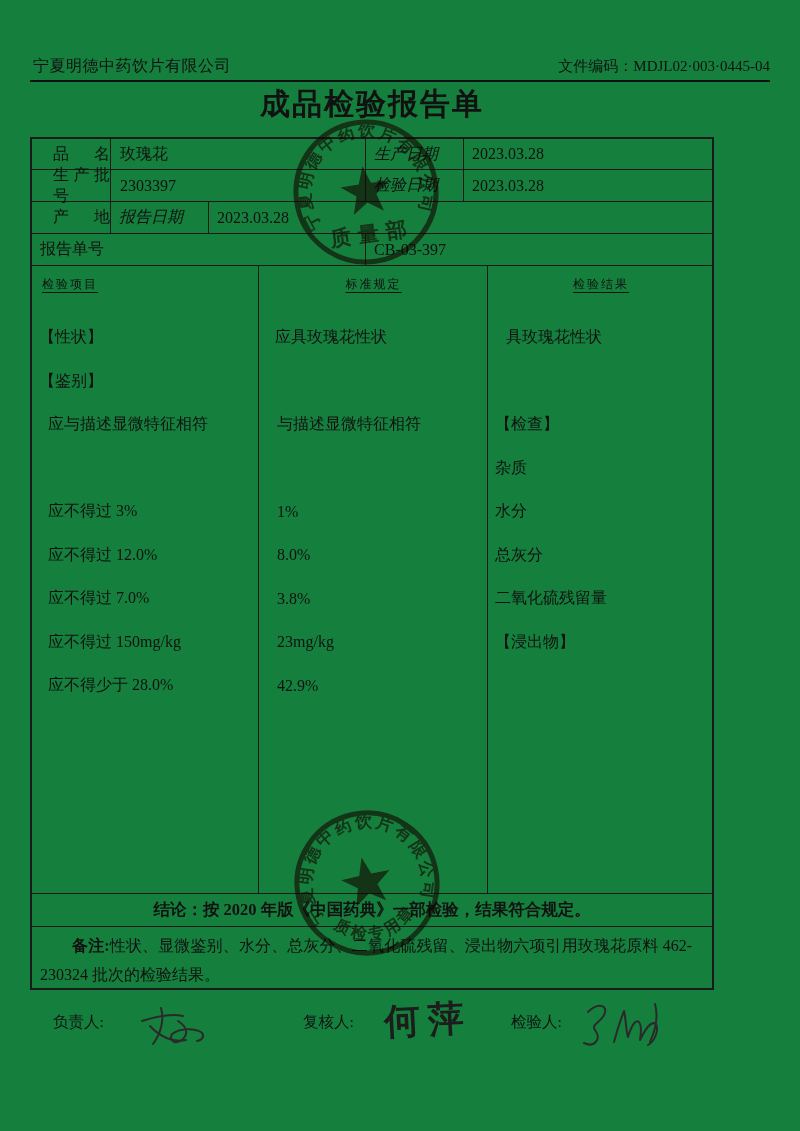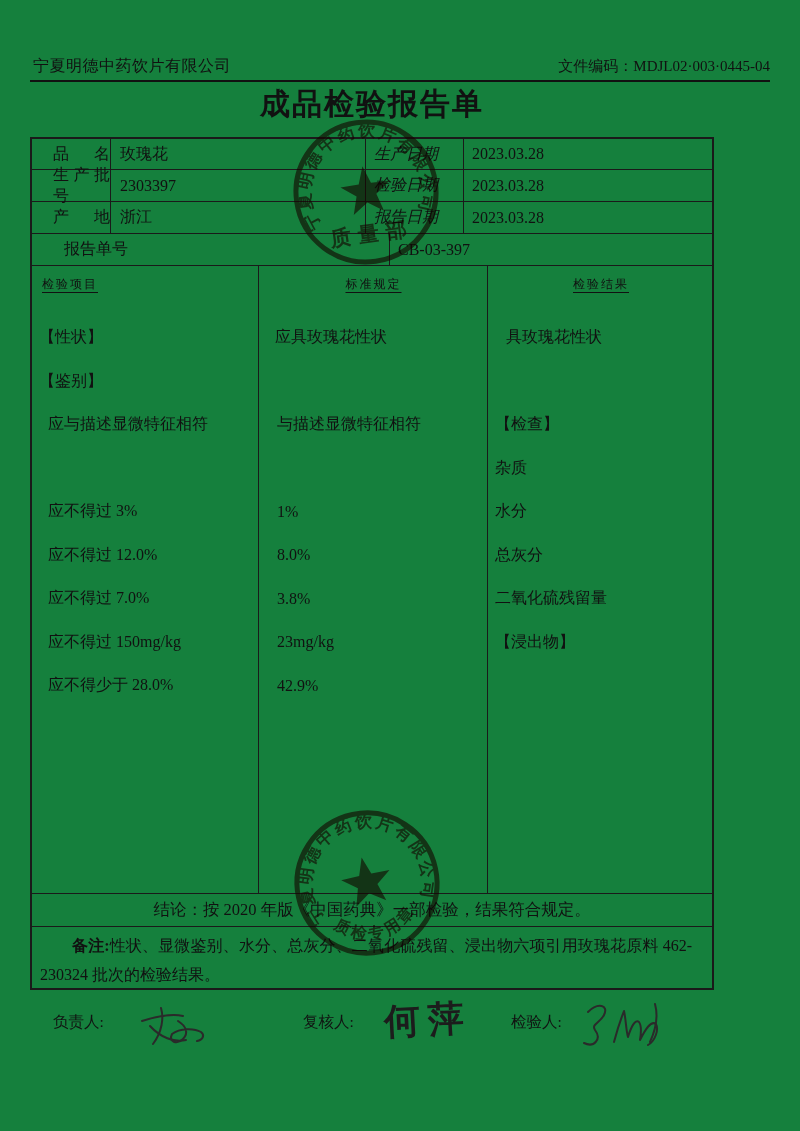--- a/index.html
+++ b/index.html
@@ -23,21 +23,21 @@
   }
   .info-row{display:flex;height:32px;border-bottom:1.5px solid #1a1a1a;box-sizing:border-box;}
   .info-row:nth-child(1){height:31px;}
   .cell{box-sizing:border-box;display:flex;align-items:center;}
   .b-r{border-right:1.5px solid #1a1a1a;}
   .c-l1{width:79px;}
   .c-v1{width:255px;padding-left:9px;}
   .c-l2{width:98px;padding-left:8px;font-style:italic;}
   .c-v2{flex:1;padding-left:8px;}
   .just-label{display:inline-block;margin-left:21px;width:66px;text-align:justify;text-align-last:justify;}
-  .rep-row{display:flex;height:31px;box-sizing:border-box;margin-left:24px;}
+  .rep-row{display:flex;height:31px;box-sizing:border-box;}
   .rep-l{width:334px;padding-left:8px;}
   .rep-v{flex:1;padding-left:8px;}
   
   .inspect{position:relative;height:628px;border-top:1.5px solid #1a1a1a;box-sizing:border-box;}
   .vline{position:absolute;top:0;bottom:0;width:1.5px;background:#1a1a1a;}
   .vline.v1{left:225.5px;}
   .vline.v2{left:454.5px;}
   .col-head{position:absolute;top:10px;font-size:12px;letter-spacing:2px;
     text-decoration:underline;text-underline-offset:4px;}
   .ch1{left:10px;}
@@ -47,21 +47,21 @@
     position:absolute;left:0;top:50px;width:100%;
     display:grid;grid-template-columns:227px 229px 226px;grid-auto-rows:43.5px;
   }
   .item-grid > div{display:flex;align-items:center;box-sizing:border-box;}
   .ig-c1{padding-left:7px;}
   .ig-c2{padding-left:16px;}
   .ig-c3{padding-left:18px;}
   
   .conclusion{
     height:33px;border-top:1.5px solid #1a1a1a;box-sizing:border-box;
-    display:flex;align-items:center;justify-content:center;font-weight:400;font-size:16.5px;
+    display:flex;align-items:center;justify-content:center;font-weight:700;font-size:16.5px;
   }
   .remark{
     height:65px;border-top:1.5px solid #1a1a1a;box-sizing:border-box;
     padding:4px 20px 0 8px;line-height:29px;font-size:16px;text-indent:2em;text-align:justify;
   }
   .remark .rm-label{font-weight:600;}
   
   .sig-row{position:absolute;left:16px;top:1002px;width:800px;height:60px;font-size:15.5px;}
   .sig-label{position:absolute;top:10px;}
   .sl1{left:37px;} .sl2{left:287px;} .sl3{left:495px;}
@@ -103,21 +103,20 @@
           <span class="just-label">生产批号</span>
         </div>
       <div class="cell c-v1 b-r">2303397</div>
       <div class="cell c-l2 b-r">检验日期</div>
       <div class="cell c-v2">2023.03.28</div>
     </div>
     <div class="info-row">
       <div class="cell c-l1 b-r">
           <span class="just-label">产　地</span>
         </div>
-      <div class="cell c-v1 b-r">浙江</div>
       <div class="cell c-l2 b-r">报告日期</div>
       <div class="cell c-v2">2023.03.28</div>
     </div>
     <div class="rep-row">
       <div class="cell rep-l b-r">报告单号</div>
       <div class="cell rep-v">CB-03-397</div>
     </div>
 
     <div class="inspect">
       <div class="vline v1"></div>

